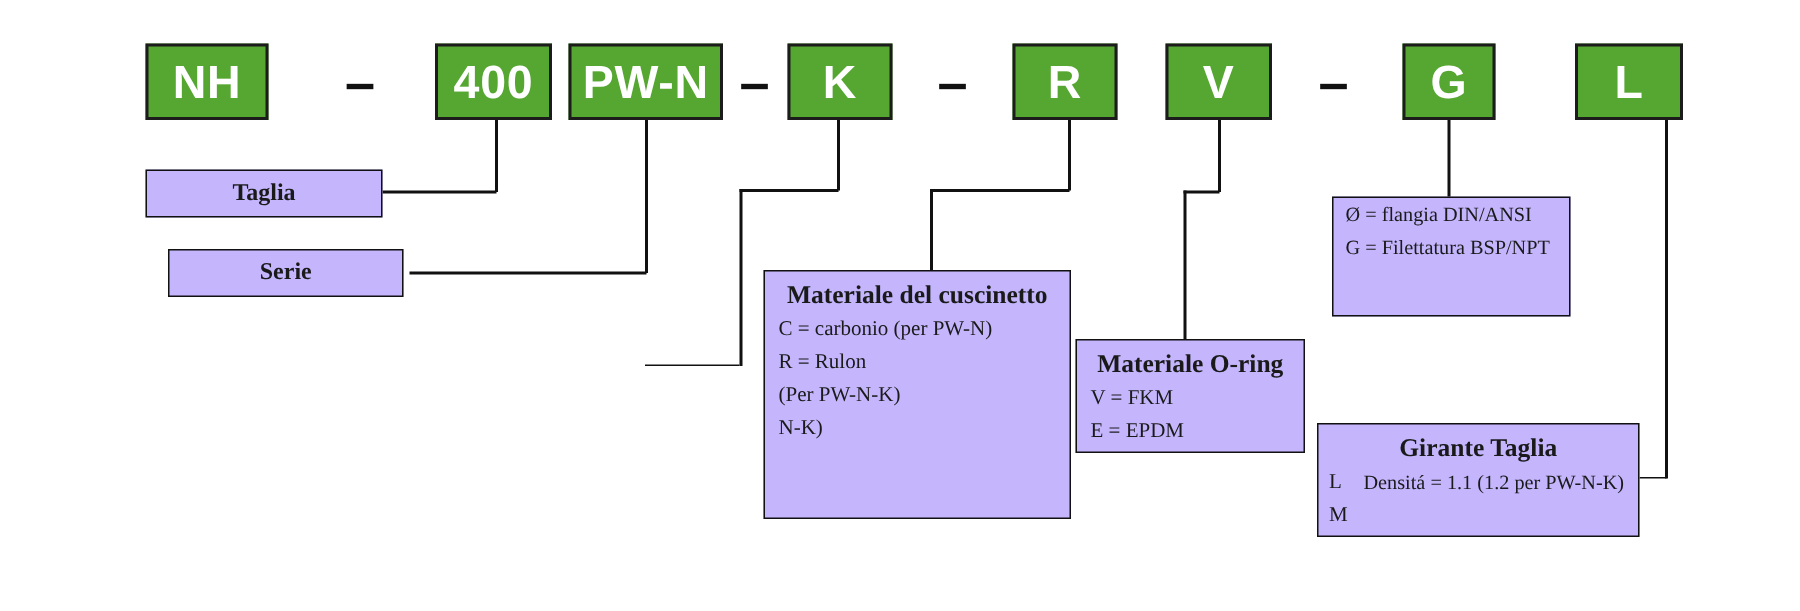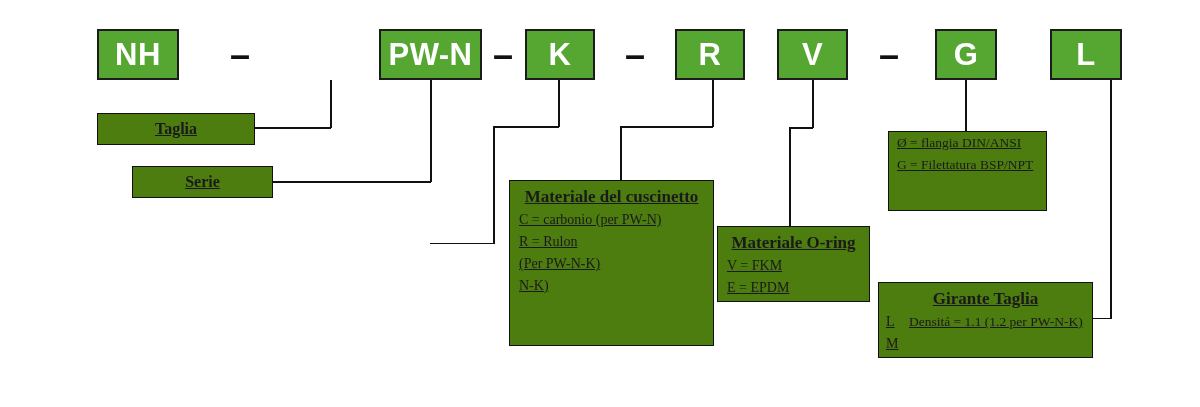--- a/index.html
+++ b/index.html
@@ -30,24 +30,23 @@
     top:29px;height:51px;
     display:flex;align-items:center;justify-content:center;
     font-family:"Liberation Sans", sans-serif;
     font-weight:bold;
     font-size:36px;
     color:#111;
   }
   
   .lbox{
     position:absolute;
-    background:#4d7c0f;
+    background:#c4b5fd;
     border:1.5px solid #111;
     box-sizing:border-box;
-    text-decoration:underline;
   }
   .lbox-title{
     font-weight:bold;
     font-size:17px;
     text-align:center;
     padding-top:4px;
     line-height:24px;
     white-space:nowrap;
   }
   .lbox-title.small{font-size:16px;padding-top:0;line-height:29px;}
@@ -64,20 +63,21 @@
   .v{position:absolute;width:1.5px;background:#111;}
   .h{position:absolute;height:1.5px;background:#111;}
 </style>
 </head>
 <body>
 
 <div class="canvas">
 
   <div class="code-box" style="left:97px;width:82px">NH</div>
   <div class="code-dash" style="left:228px;width:24px">–</div>
+  <div class="code-box" style="left:290px;width:78px">400</div>
   <div class="code-box" style="left:379px;width:103px">PW-N</div>
   <div class="code-dash" style="left:491px;width:24px">–</div>
   <div class="code-box" style="left:525px;width:70px">K</div>
   <div class="code-dash" style="left:623px;width:24px">–</div>
   <div class="code-box" style="left:675px;width:70px">R</div>
   <div class="code-box" style="left:777px;width:71px">V</div>
   <div class="code-dash" style="left:877px;width:24px">–</div>
   <div class="code-box" style="left:935px;width:62px">G</div>
   <div class="code-box" style="left:1050px;width:72px">L</div>
 
@@ -102,21 +102,21 @@
 
   <div class="v" style="left:965px;top:80px;height:53px"></div>
 
   <div class="v" style="left:1110px;top:80px;height:239px"></div>
   <div class="h" style="left:1093px;top:317.5px;width:18px"></div>
 
   <div class="lbox" style="left:97px;top:113px;width:158px;height:32px">
     <div class="lbox-title small">Taglia</div>
   </div>
 
-  <div class="lbox" style="left:132px;top:166px;width:141px;height:32px">
+  <div class="lbox" style="left:112px;top:166px;width:157px;height:32px">
     <div class="lbox-title small">Serie</div>
   </div>
 
 
   <div class="lbox" style="left:509px;top:180px;width:205px;height:166px">
     <div class="lbox-title">Materiale del cuscinetto</div>
     <div class="lbox-item">C = carbonio (per PW-N)</div>
     <div class="lbox-item">R = Rulon</div>
     <div class="lbox-item">(Per PW-N-K)</div>
     <div class="lbox-item">N-K)</div>

